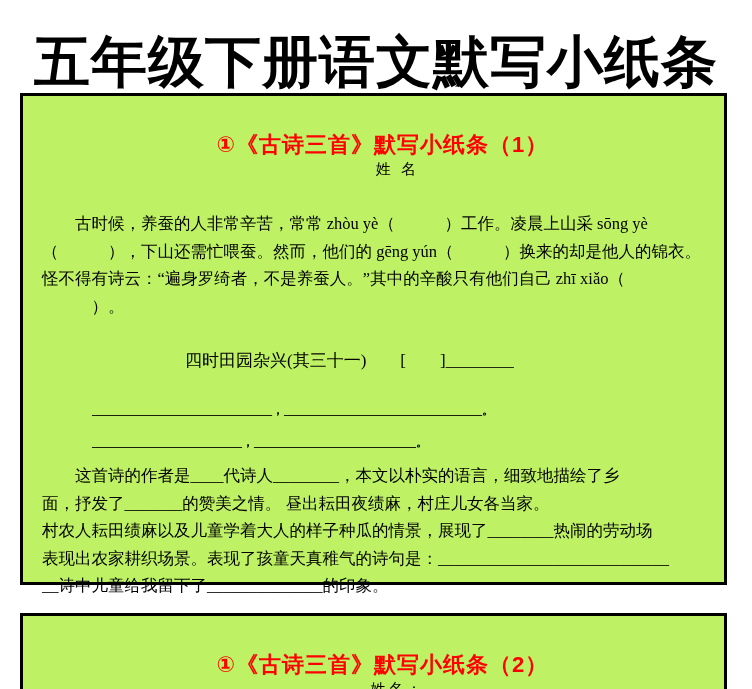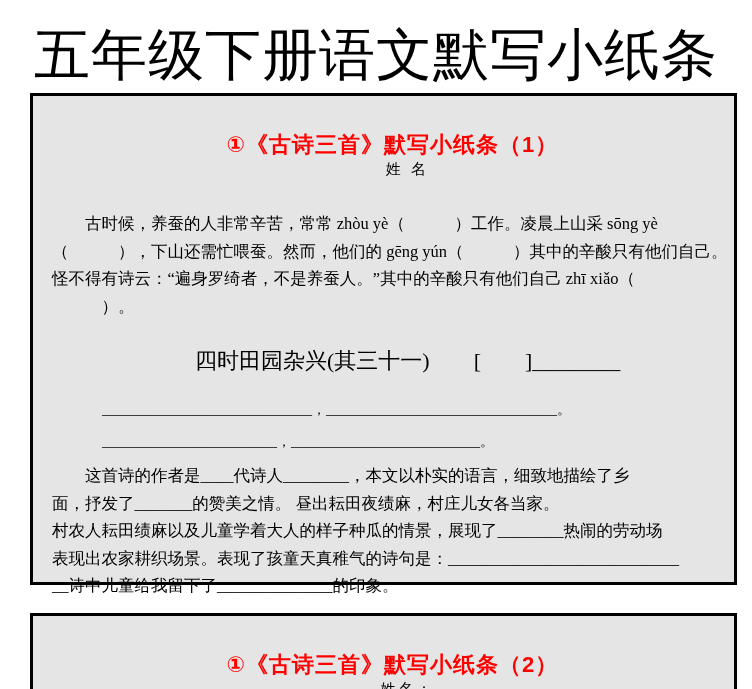--- a/index.html
+++ b/index.html
@@ -9,36 +9,36 @@
   }
   body {
     position: relative;
     width: 752px;
     height: 689px;
     overflow: hidden;
     font-family: "Liberation Serif", "DejaVu Serif", serif;
     color: #000;
   }
   .page-title {
-    margin: 2px;
+    margin: 9px;
     padding-top: 20px;
     text-align: center;
     font-family: "Liberation Sans", "DejaVu Sans", sans-serif;
-    font-weight: normal;
+    font-weight: bold;
     font-size: 56px;
     line-height: 1.18;
     letter-spacing: 1px;
     color: #000;
   }
   .worksheet-box {
     position: absolute;
-    left: 30px;
+    left: 20px;
     width: 707px;
     border: 3px solid #000;
-    background: #e5e5e5;
+    background: #bef264;
     box-sizing: border-box;
   }
   .box-1 { top: 93px; height: 492px; }
   .box-2 { top: 613px; height: 180px; }
   .box-header {
     margin-top: 16px;
     text-align: center;
     white-space: pre;
     font-family: "Liberation Sans", "DejaVu Sans", sans-serif;
   }
@@ -60,48 +60,49 @@
   .line {
     white-space: pre;
     font-size: 16.5px;
     line-height: 27.5px;
   }
   .para-1 { margin-top: 13px; }
   .poem-title-line {
     margin-top: 27px;
     padding-left: 162px;
     white-space: pre;
-    font-size: 22px;
+    font-size: 17px;
     line-height: 27px;
   }
   .poem-blanks { padding: 0 7px; margin-top: 20px; }
   .blank-line {
     white-space: pre;
     padding-left: 62px;
-    font-size: 14px;
+    font-size: 12px;
     line-height: 32px;
     letter-spacing: 0;
+    font-weight: bold;
   }
   .para-2 { margin-top: 4px; }
   .para-3 { margin-top: 0; }
 </style>
 </head>
 <body>
 
 <h1 class="page-title">五年级下册语文默写小纸条</h1>
 
 <div class="worksheet-box box-1">
   <div class="box-header">
     <span class="red-title">①《古诗三首》默写小纸条（1）</span>
     <span class="name-label">姓 名</span>
   </div>
 
   <div class="para para-1">
     <div class="line">　　古时候，养蚕的人非常辛苦，常常 zhòu yè（　　　）工作。凌晨上山采 sōng yè</div>
-    <div class="line">（　　　），下山还需忙喂蚕。然而，他们的 gēng yún（　　　）其中的辛酸只有他们自己。</div>
+    <div class="line">（　　　），下山还需忙喂蚕。然而，他们的 gēng yún（　　　）换来的却是他人的锦衣。</div>
     <div class="line">怪不得有诗云：“遍身罗绮者，不是养蚕人。”其中的辛酸只有他们自己 zhī xiǎo（</div>
     <div class="line">　　　）。</div>
   </div>
 
   <div class="poem-title-line">四时田园杂兴(其三十一)　　[　　]________</div>
 
   <div class="poem-blanks">
     <div class="blank-line">______________________________，_________________________________。</div>
     <div class="blank-line">_________________________，___________________________。</div>
   </div>

